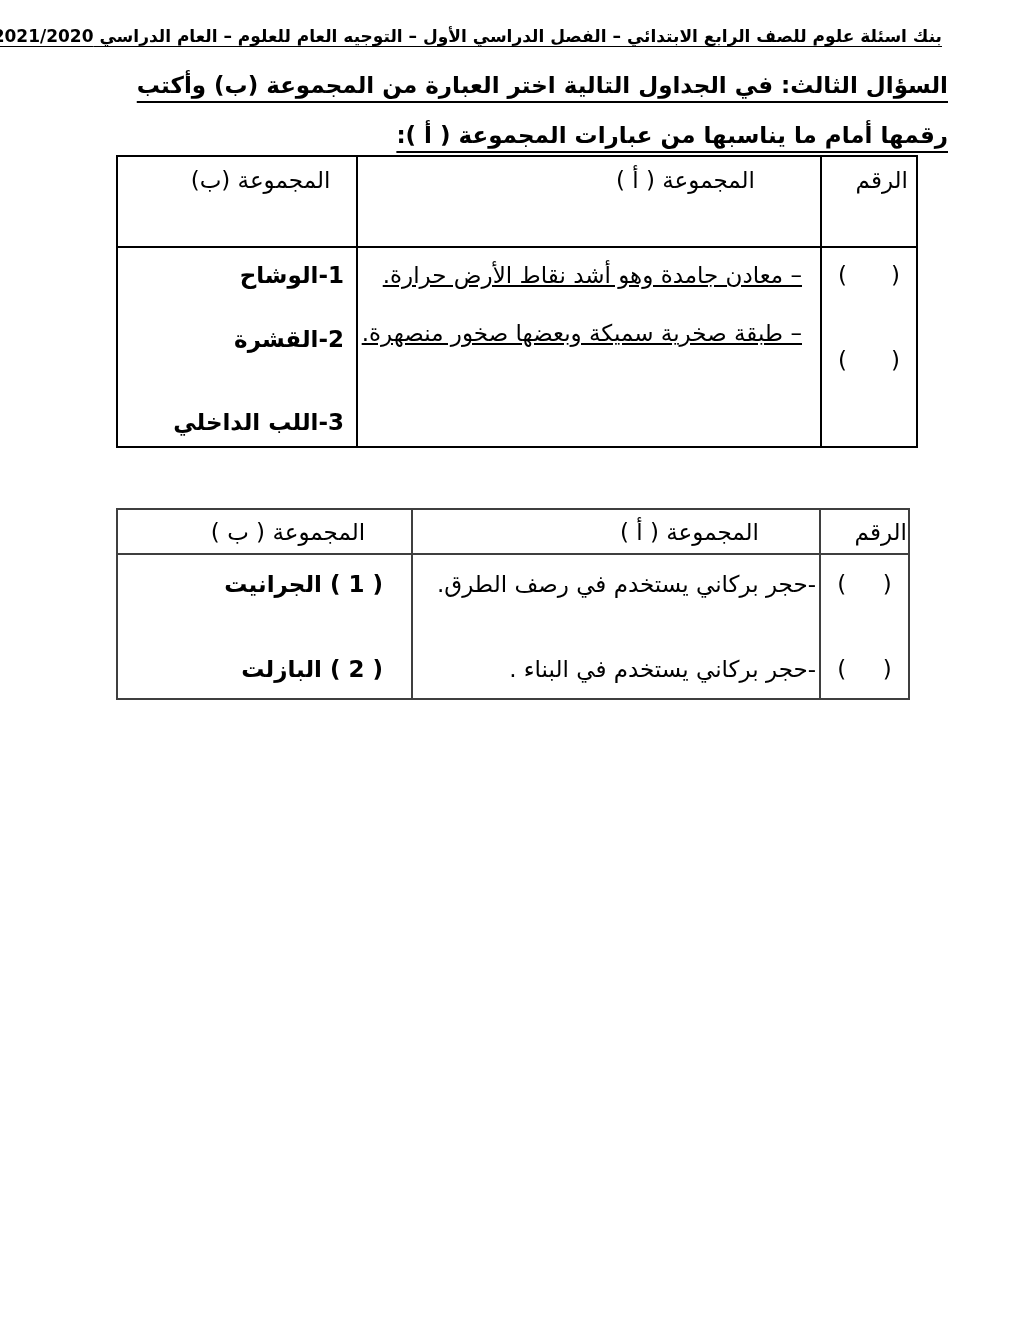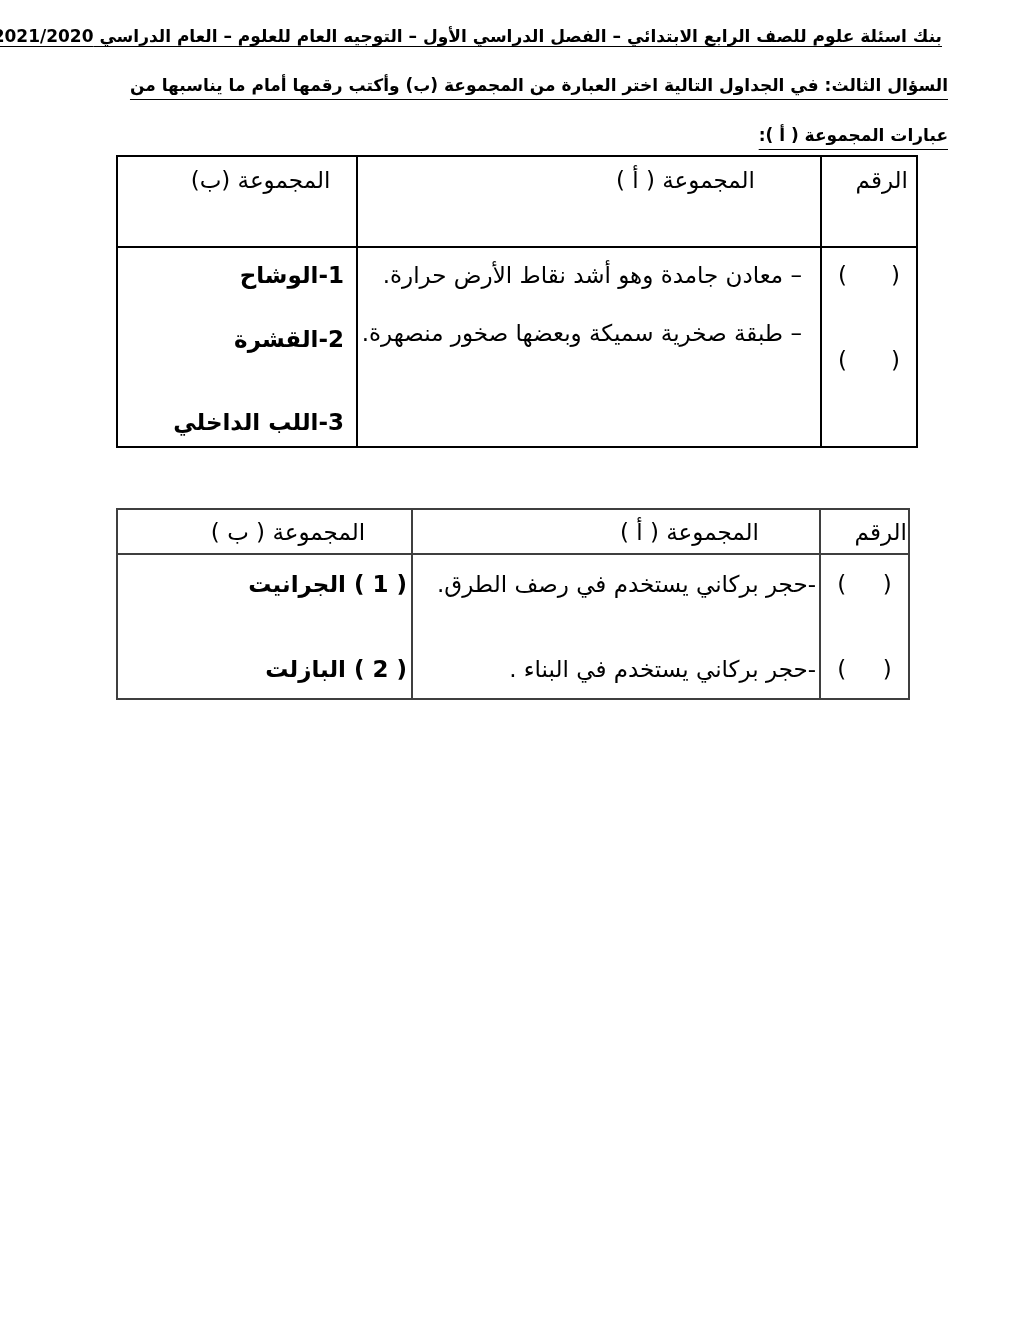--- a/index.html
+++ b/index.html
@@ -24,21 +24,21 @@
     font-weight: 700;
     text-decoration: underline;
     text-underline-offset: 4px;
     white-space: nowrap;
   }
   .question-title {
     position: absolute;
     top: 60px;
     right: 72px;
     width: 878px;
-    font-size: 17px;
+    font-size: 23px;
     font-weight: 700;
     line-height: 50px;
     text-align: right;
     text-decoration: underline;
     text-underline-offset: 8px;
   }
   table {
     position: absolute;
     border-collapse: collapse;
     table-layout: fixed;
@@ -60,24 +60,24 @@
   .t1 .h-b   { text-align: center; vertical-align: top; padding-top: 10px; }
 
   .t2 .h-num { text-align: center; vertical-align: middle; }
   .t2 .h-a   { text-align: right; vertical-align: middle; padding-right: 60px; }
   .t2 .h-b   { text-align: center; vertical-align: middle; }
 
   td { vertical-align: top; }
   .cell-num { text-align: center; }
   .cell-a   { text-align: right; }
   .cell-b   { text-align: right; font-weight: bold; }
-  .t1 .cell-a { padding-right: 18px; }
+  .t1 .cell-a { padding-right: 18px; text-decoration: underline; }
   .t1 .cell-b { padding-right: 12px; }
   .t2 .cell-a { padding-right: 3px; }
-  .t2 .cell-b { padding-right: 4px; }
+  .t2 .cell-b { padding-right: 28px; }
 
   .slot, .stmt, .opt {
     line-height: 34px;
     white-space: pre;
   }
   
   .t1 .slot-1 { margin-top: 9px; }
   .t1 .slot-2 { margin-top: 51px; }
   .t1 .stmt-1 { margin-top: 9px; }
   .t1 .stmt-2 { margin-top: 24px; }

